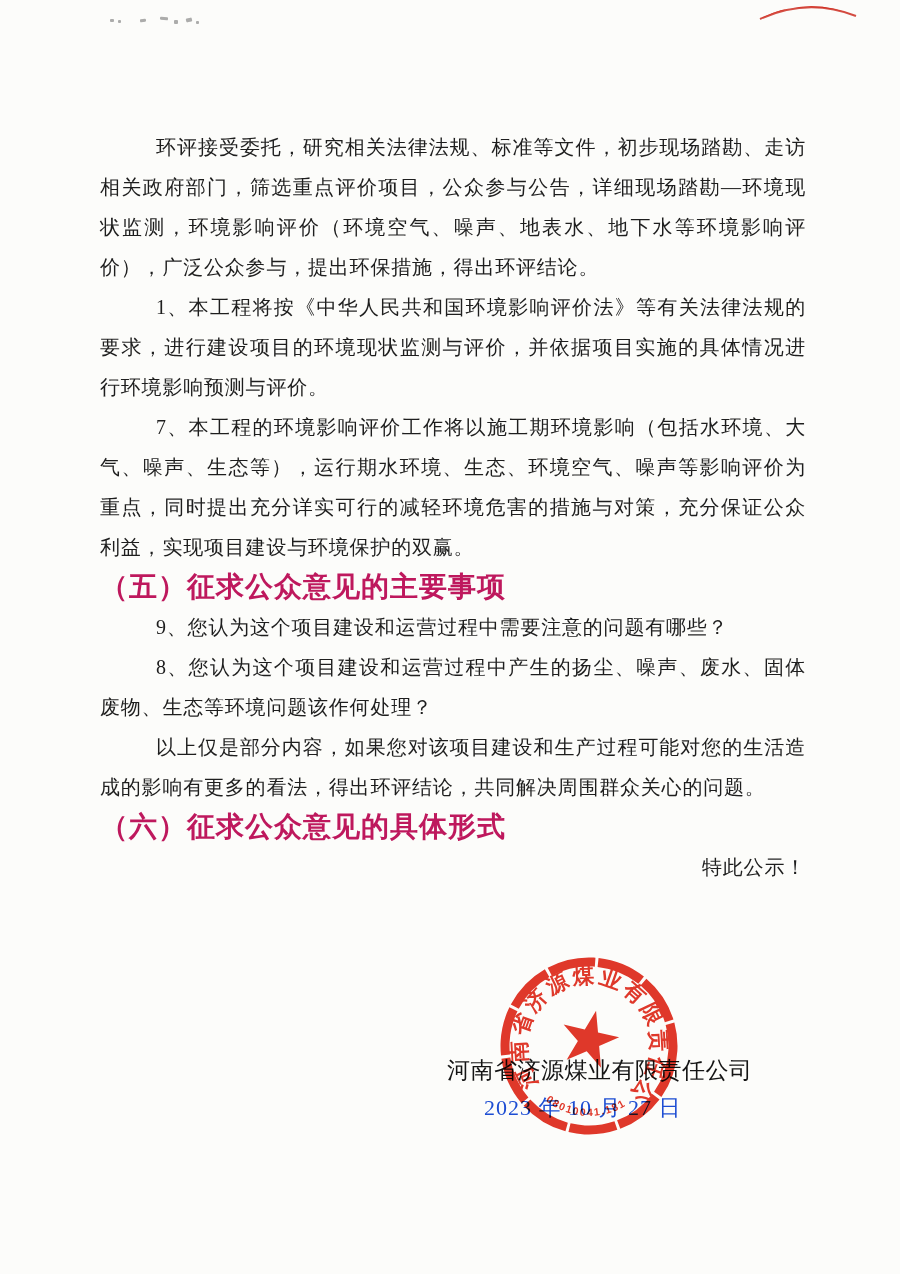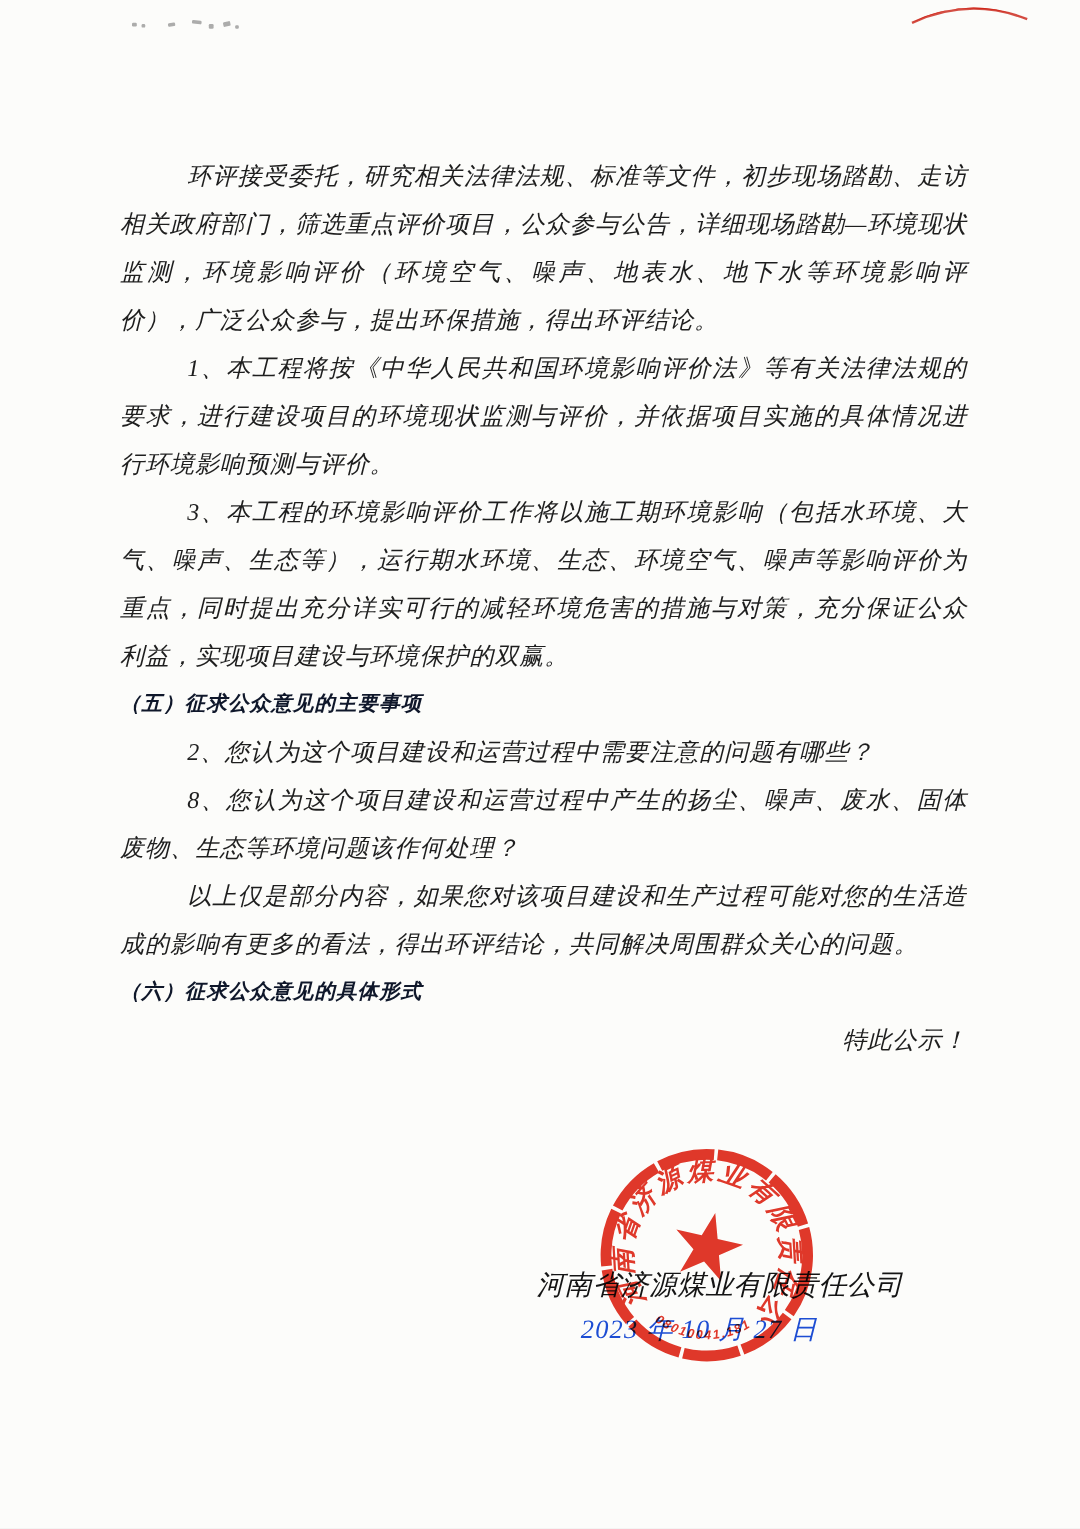--- a/index.html
+++ b/index.html
@@ -4,38 +4,37 @@
 <style>
   html,body{margin:0;padding:0;background:#e8e8e8;}
   .page{
     position:relative;
     width:900px;height:1274px;
     margin:0 auto;
     background:#fcfcfa;
     overflow:hidden;
     font-family:"Liberation Serif","DejaVu Serif",serif;
     color:#1e1e1e;
-    font-style:italic;
   }
   .flow{
     position:absolute;
     left:100px;top:127px;
     width:706px;
     font-size:20px;
     line-height:40px;
     letter-spacing:0.8px;
     text-align:justify;
   }
   .para{margin:0;text-indent:2.8em;}
   .heading{
     margin:0;
     font-family:"Liberation Sans","DejaVu Sans",sans-serif;
     font-weight:bold;
-    font-size:17px;
-    color:#0f172a;
+    font-size:28px;
+    color:#be185d;
     text-indent:0;
     text-align:left;
     letter-spacing:1px;
   }
   .qitem{margin:0;text-indent:2.8em;}
   .closing{margin:0;text-indent:2.8em;text-align:right;}
   .signature-company{
     position:absolute;
     left:447px;top:1055px;
     font-size:23px;
@@ -104,23 +103,23 @@
   </div>
 
   <svg class="partial-seal" viewBox="0 0 102 22">
     <path d="M2,18 Q50,-6 98,15 Q78,6 50,6 Q22,6 2,18 Z" fill="#dd2a1b" opacity="0.92"></path>
     <path d="M2,18 Q50,-4 98,15" fill="none" stroke="#c92215" stroke-width="2" opacity="0.8"></path>
   </svg>
 
   <div class="flow">
     <p class="para">环评接受委托，研究相关法律法规、标准等文件，初步现场踏勘、走访相关政府部门，筛选重点评价项目，公众参与公告，详细现场踏勘—环境现状监测，环境影响评价（环境空气、噪声、地表水、地下水等环境影响评价），广泛公众参与，提出环保措施，得出环评结论。</p>
     <p class="para">1、本工程将按《中华人民共和国环境影响评价法》等有关法律法规的要求，进行建设项目的环境现状监测与评价，并依据项目实施的具体情况进行环境影响预测与评价。</p>
-    <p class="para">3、本工程的环境影响评价工作将以施工期环境影响（包括水环境、大气、噪声、生态等），运行期水环境、生态、环境空气、噪声等影响评价为重点，同时提出充分详实可行的减轻环境危害的措施与对策，充分保证公众利益，实现项目建设与环境保护的双赢。</p>
+    <p class="para">7、本工程的环境影响评价工作将以施工期环境影响（包括水环境、大气、噪声、生态等），运行期水环境、生态、环境空气、噪声等影响评价为重点，同时提出充分详实可行的减轻环境危害的措施与对策，充分保证公众利益，实现项目建设与环境保护的双赢。</p>
     <p class="heading">（五）征求公众意见的主要事项</p>
-    <p class="qitem">2、您认为这个项目建设和运营过程中需要注意的问题有哪些？</p>
+    <p class="qitem">9、您认为这个项目建设和运营过程中需要注意的问题有哪些？</p>
     <p class="qitem">8、您认为这个项目建设和运营过程中产生的扬尘、噪声、废水、固体废物、生态等环境问题该作何处理？</p>
     <p class="para">以上仅是部分内容，如果您对该项目建设和生产过程可能对您的生活造成的影响有更多的看法，得出环评结论，共同解决周围群众关心的问题。</p>
     <p class="heading">（六）征求公众意见的具体形式</p>
     <p class="closing">特此公示！</p>
   </div>
 
   <svg class="seal" viewBox="0 0 190 190">
     <g transform="rotate(3,95,95)">
       <circle cx="95" cy="95" r="84" fill="none" stroke="#dd2a1b" stroke-width="9" stroke-dasharray="47 3"></circle>
       <polygon points="95,59 101.8,79.7 123.5,79.7 105.9,92.6 112.6,113.3 95,100.5 77.4,113.3 84.1,92.6 66.5,79.7 88.2,79.7" fill="#dd2a1b" transform="rotate(10,95,89)"></polygon>

